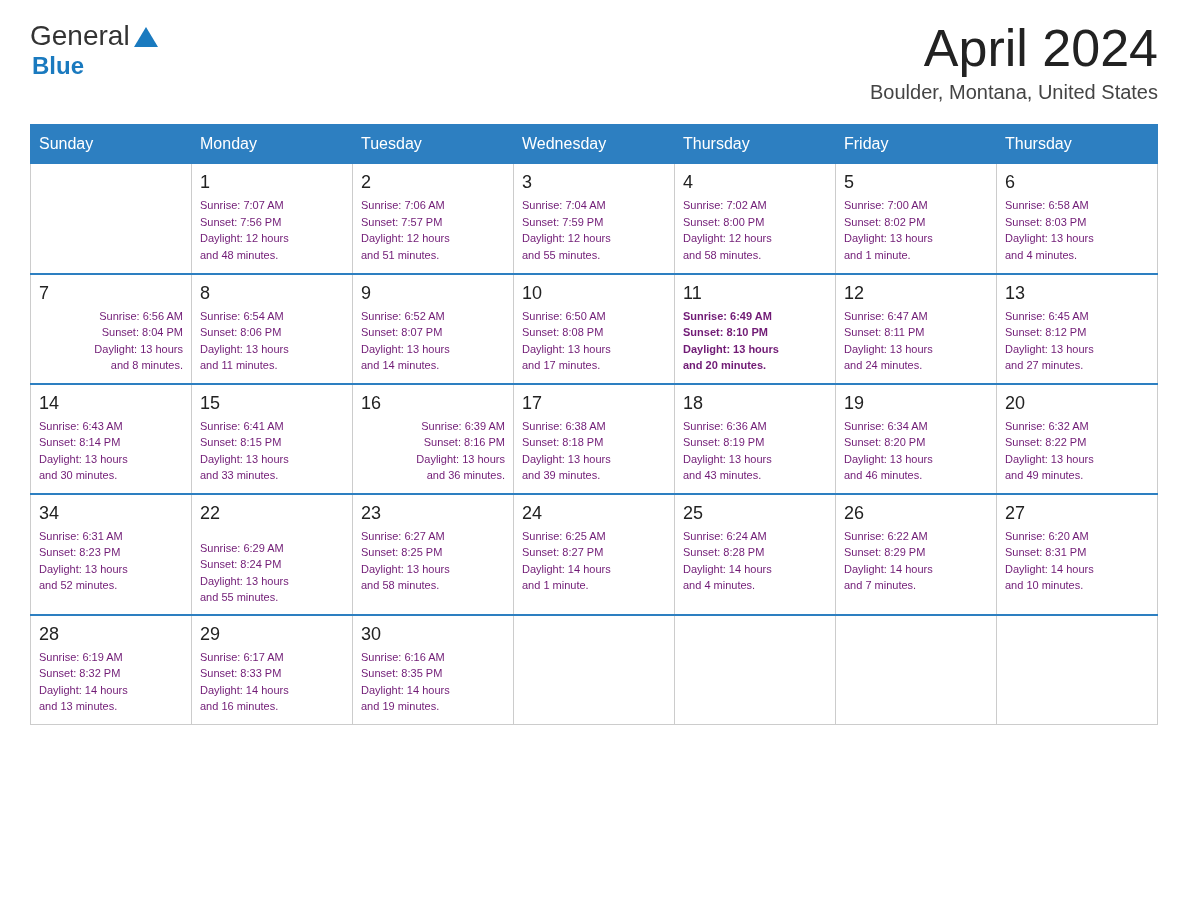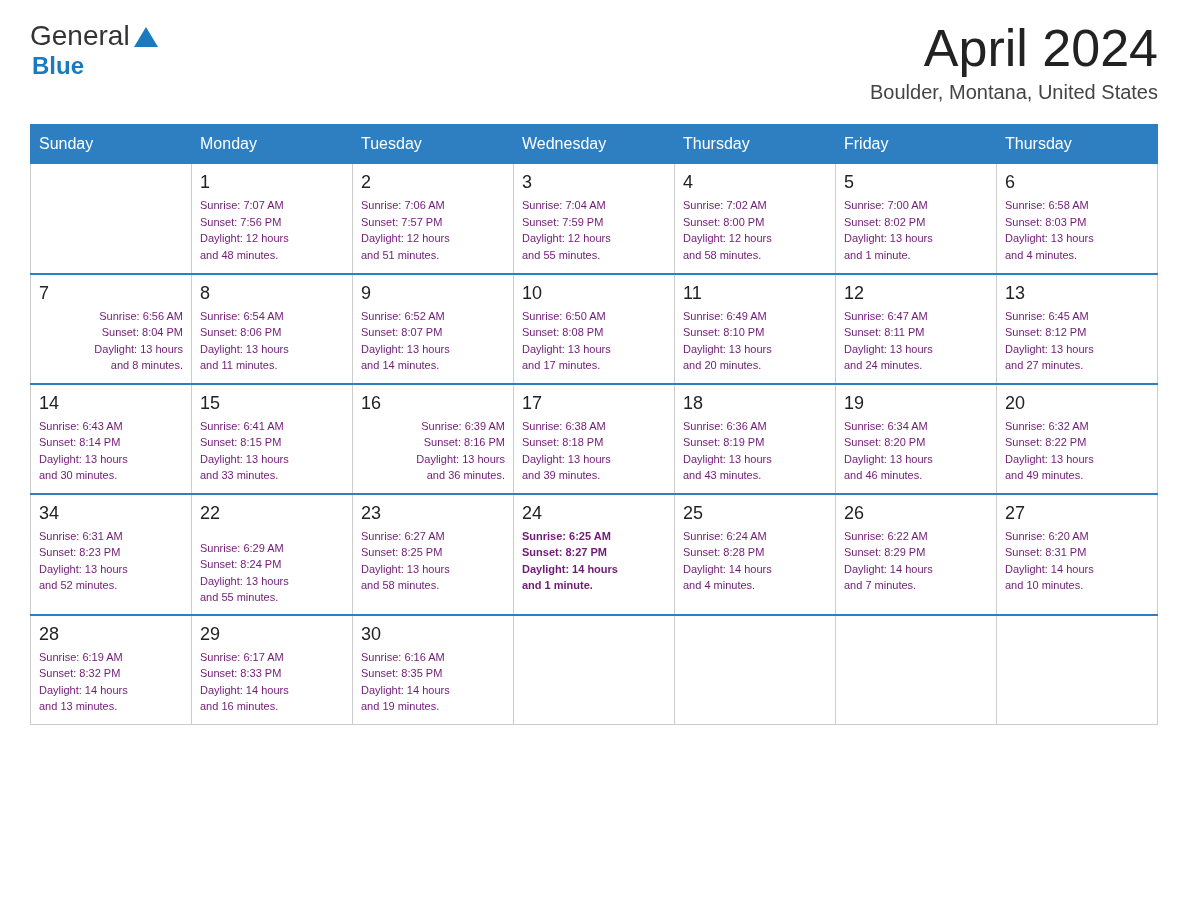--- a/index.html
+++ b/index.html
@@ -190,21 +190,21 @@
         </td>
         <td>
           <span class="day-number">10</span>
           <div class="day-info" style="white-space: pre-line;">Sunrise: 6:50 AM
 Sunset: 8:08 PM
 Daylight: 13 hours
 and 17 minutes.</div>
         </td>
         <td>
           <span class="day-number">11</span>
-          <div class="day-info" style="white-space: pre-line;">Sunrise: 6:49 AM
+          <div class="day-info" style="white-space: pre-line; font-weight: bold;">Sunrise: 6:49 AM
 Sunset: 8:10 PM
 Daylight: 13 hours
 and 20 minutes.</div>
         </td>
         <td>
           <span class="day-number">12</span>
           <div class="day-info" style="white-space: pre-line;">Sunrise: 6:47 AM
 Sunset: 8:11 PM
 Daylight: 13 hours
 and 24 minutes.</div>
@@ -285,21 +285,21 @@
         </td>
         <td>
           <span class="day-number">23</span>
           <div class="day-info" style="white-space: pre-line;">Sunrise: 6:27 AM
 Sunset: 8:25 PM
 Daylight: 13 hours
 and 58 minutes.</div>
         </td>
         <td>
           <span class="day-number">24</span>
-          <div class="day-info" style="white-space: pre-line; font-weight: bold;">Sunrise: 6:25 AM
+          <div class="day-info" style="white-space: pre-line;">Sunrise: 6:25 AM
 Sunset: 8:27 PM
 Daylight: 14 hours
 and 1 minute.</div>
         </td>
         <td>
           <span class="day-number">25</span>
           <div class="day-info" style="white-space: pre-line;">Sunrise: 6:24 AM
 Sunset: 8:28 PM
 Daylight: 14 hours
 and 4 minutes.</div>

